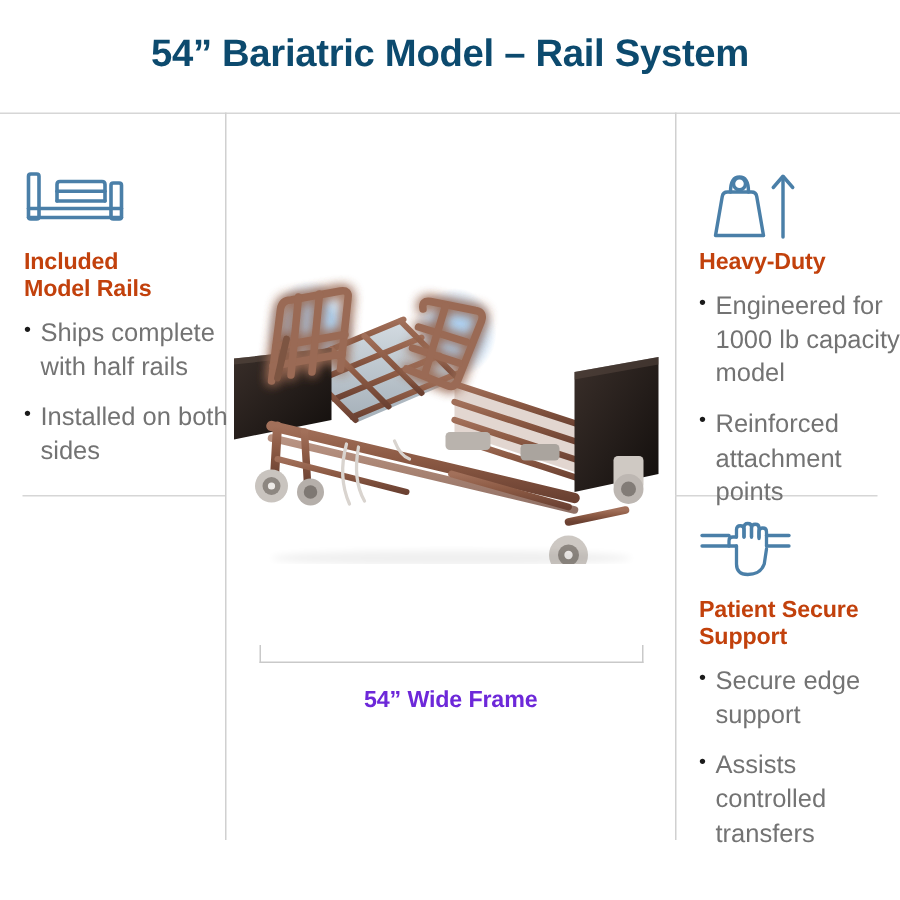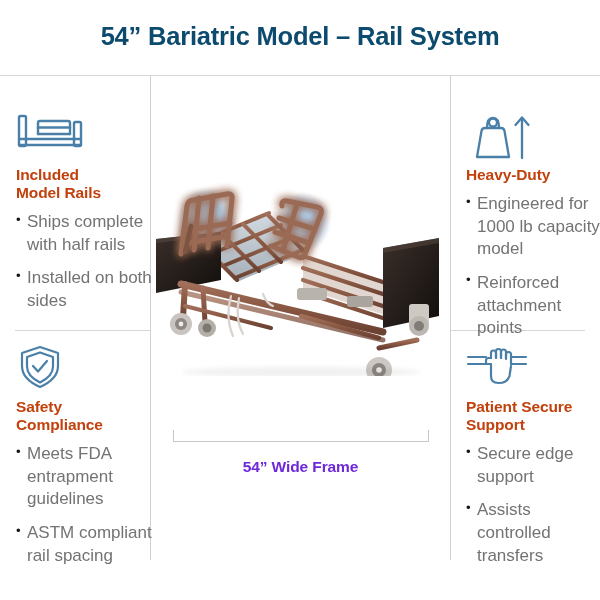--- a/index.html
+++ b/index.html
@@ -204,39 +204,20 @@
     <div class="cell-heading">
       <span>Included</span><br>
       <span>Model Rails</span>
     </div>
     <ul class="cell-list">
       <li>Ships complete with half rails</li>
       <li>Installed on both sides</li>
     </ul>
   </div>
 
-  <div class="cell bl">
-    <div class="cell-icon">
-      <svg width="48" height="46" viewBox="0 0 48 46">
-        <g fill="none" stroke="#4A7FA8" stroke-width="2.2" stroke-linecap="round" stroke-linejoin="round">
-          <path d="M24 3 L42 9 V22 Q42 35 24 43 Q6 35 6 22 V9 Z"></path>
-          <path d="M24 8.5 L37 13 V22.5 Q37 32 24 38.5 Q11 32 11 22.5 V13 Z"></path>
-          <polyline points="17,22 22,27.5 31,17"></polyline>
-        </g>
-      </svg>
-    </div>
-    <div class="cell-heading">
-      <span>Safety</span><br>
-      <span>Compliance</span>
-    </div>
-    <ul class="cell-list">
-      <li>Meets FDA entrapment guidelines</li>
-      <li>ASTM compliant rail spacing</li>
-    </ul>
-  </div>
 
   <div class="cell tr">
     <div class="cell-icon">
       <svg width="66" height="50" viewBox="0 0 66 50">
         <g fill="none" stroke="#4A7FA8" stroke-width="2.3" stroke-linecap="round" stroke-linejoin="round">
 
           <path d="M11 45 L15.5 19 Q16 16 19 16 L35 16 Q38 16 38.5 19 L43 45 Z"></path>
 
           <path d="M21 16 Q21 6 27 6 Q33 6 33 16"></path>
           <circle cx="27" cy="10.5" r="4"></circle>

